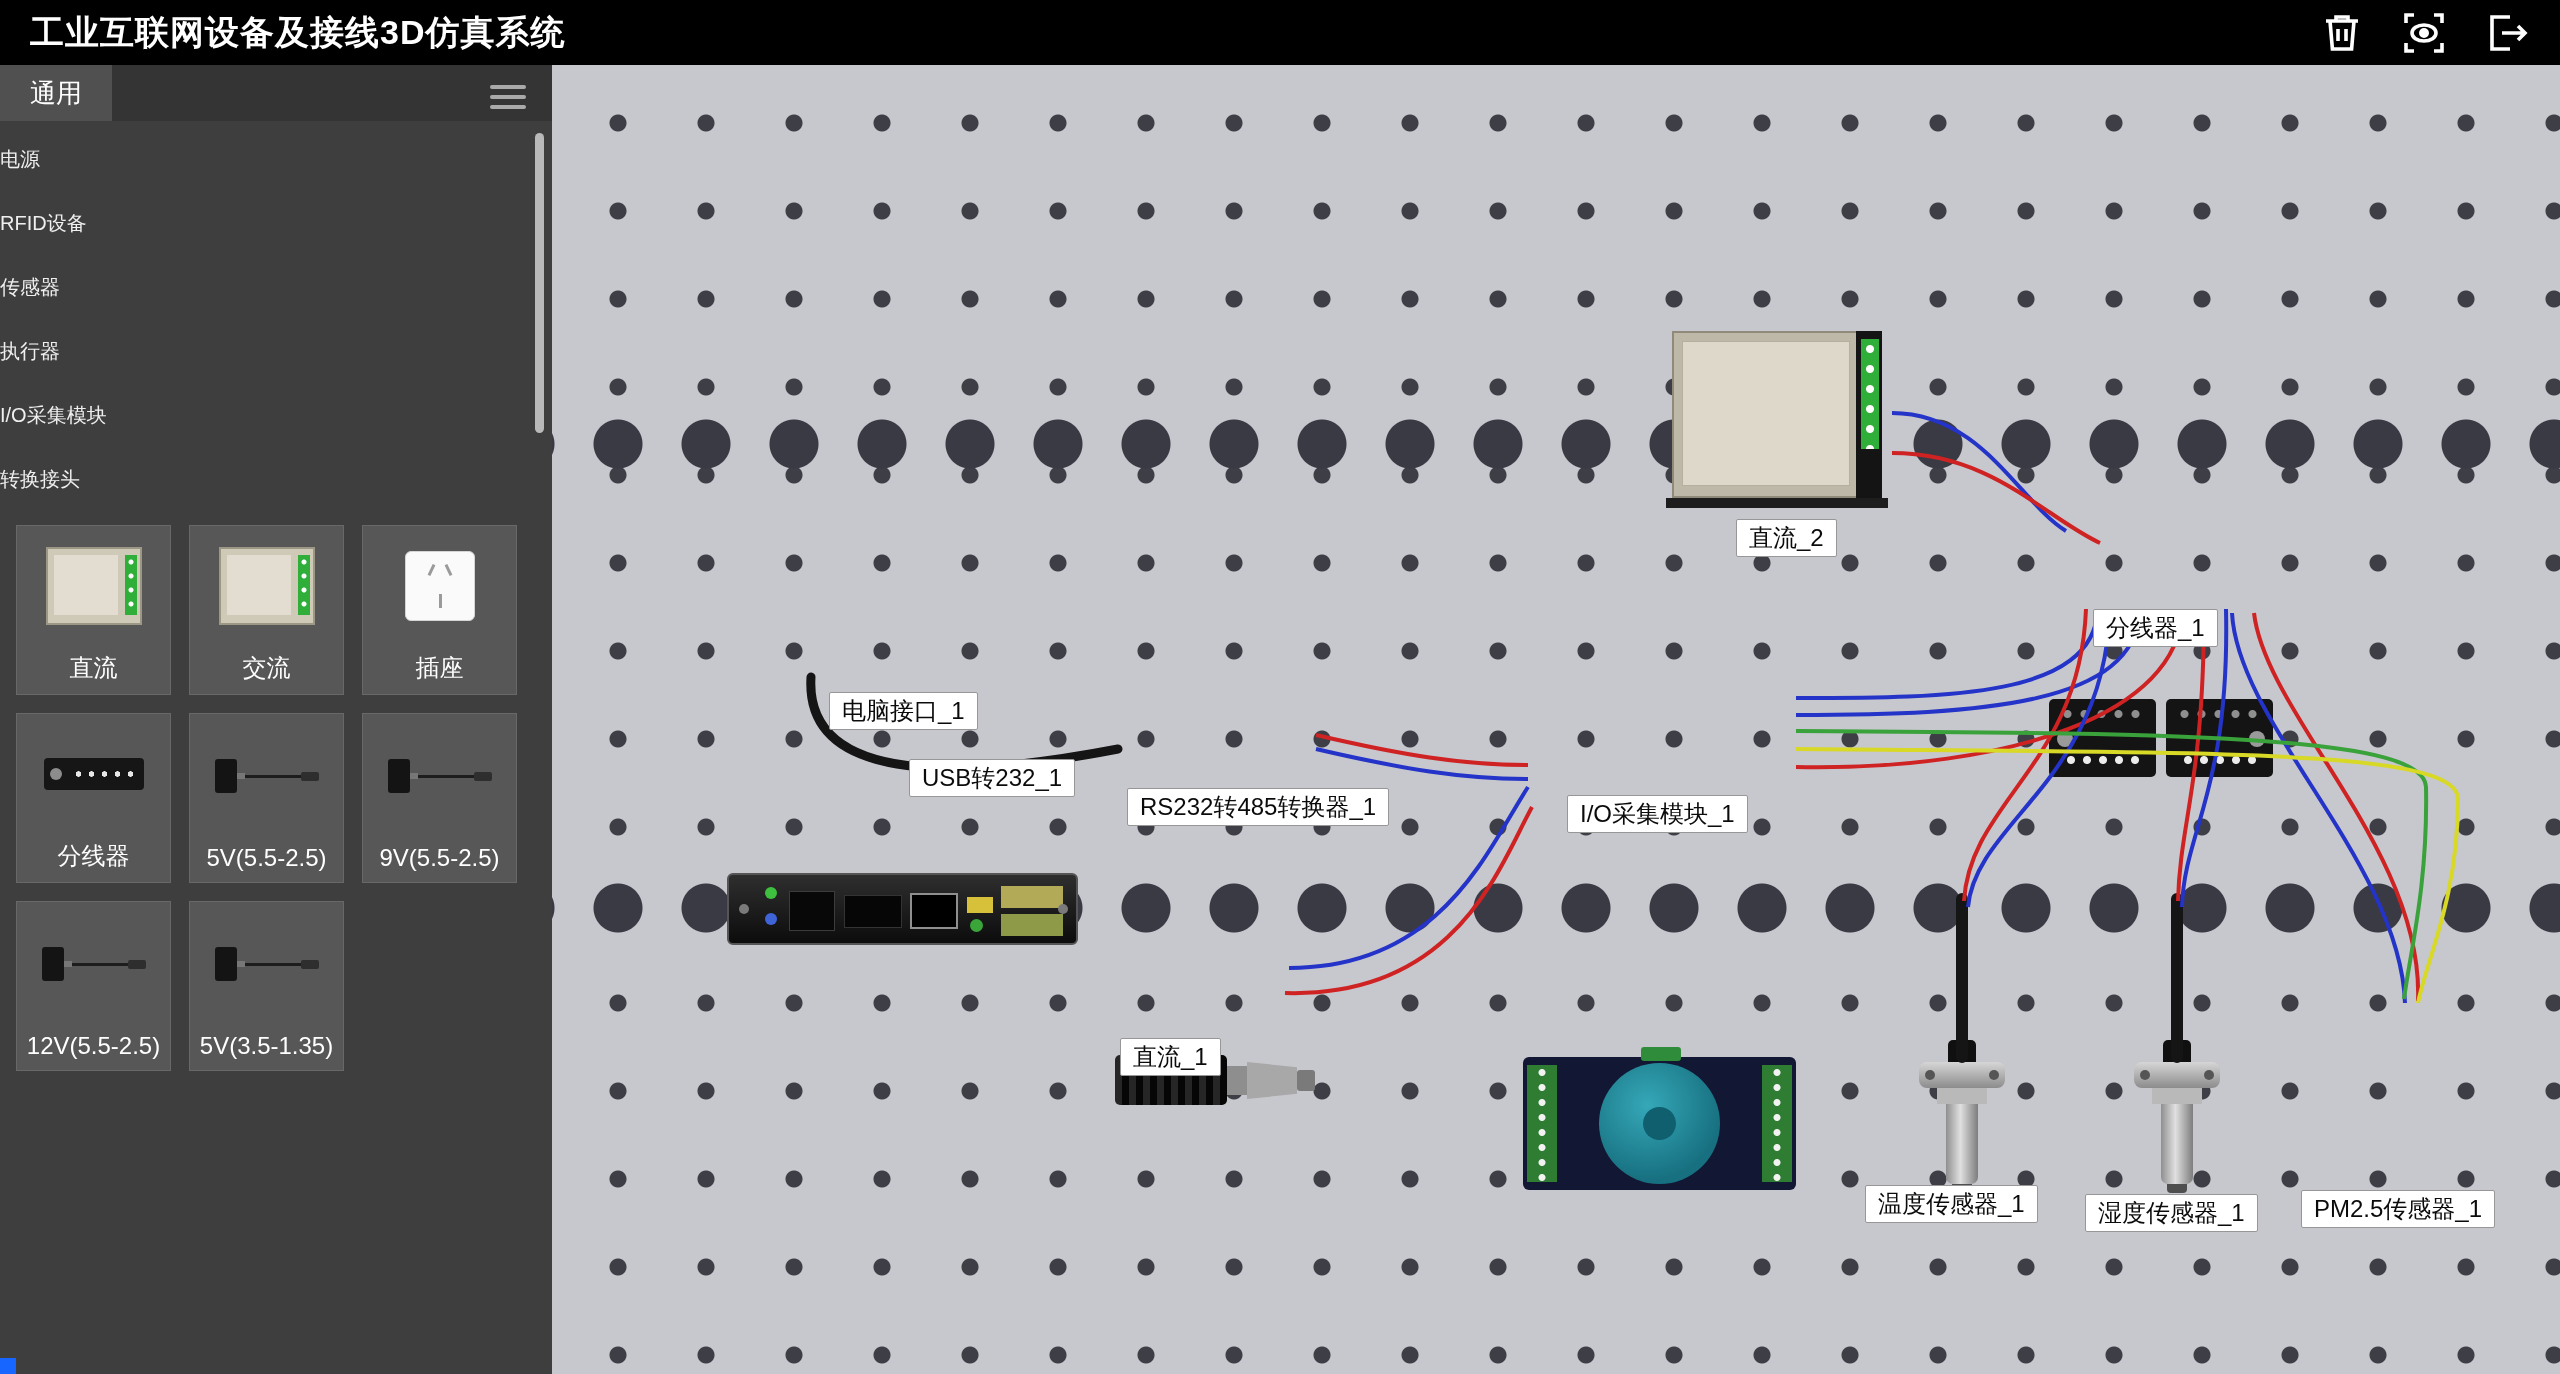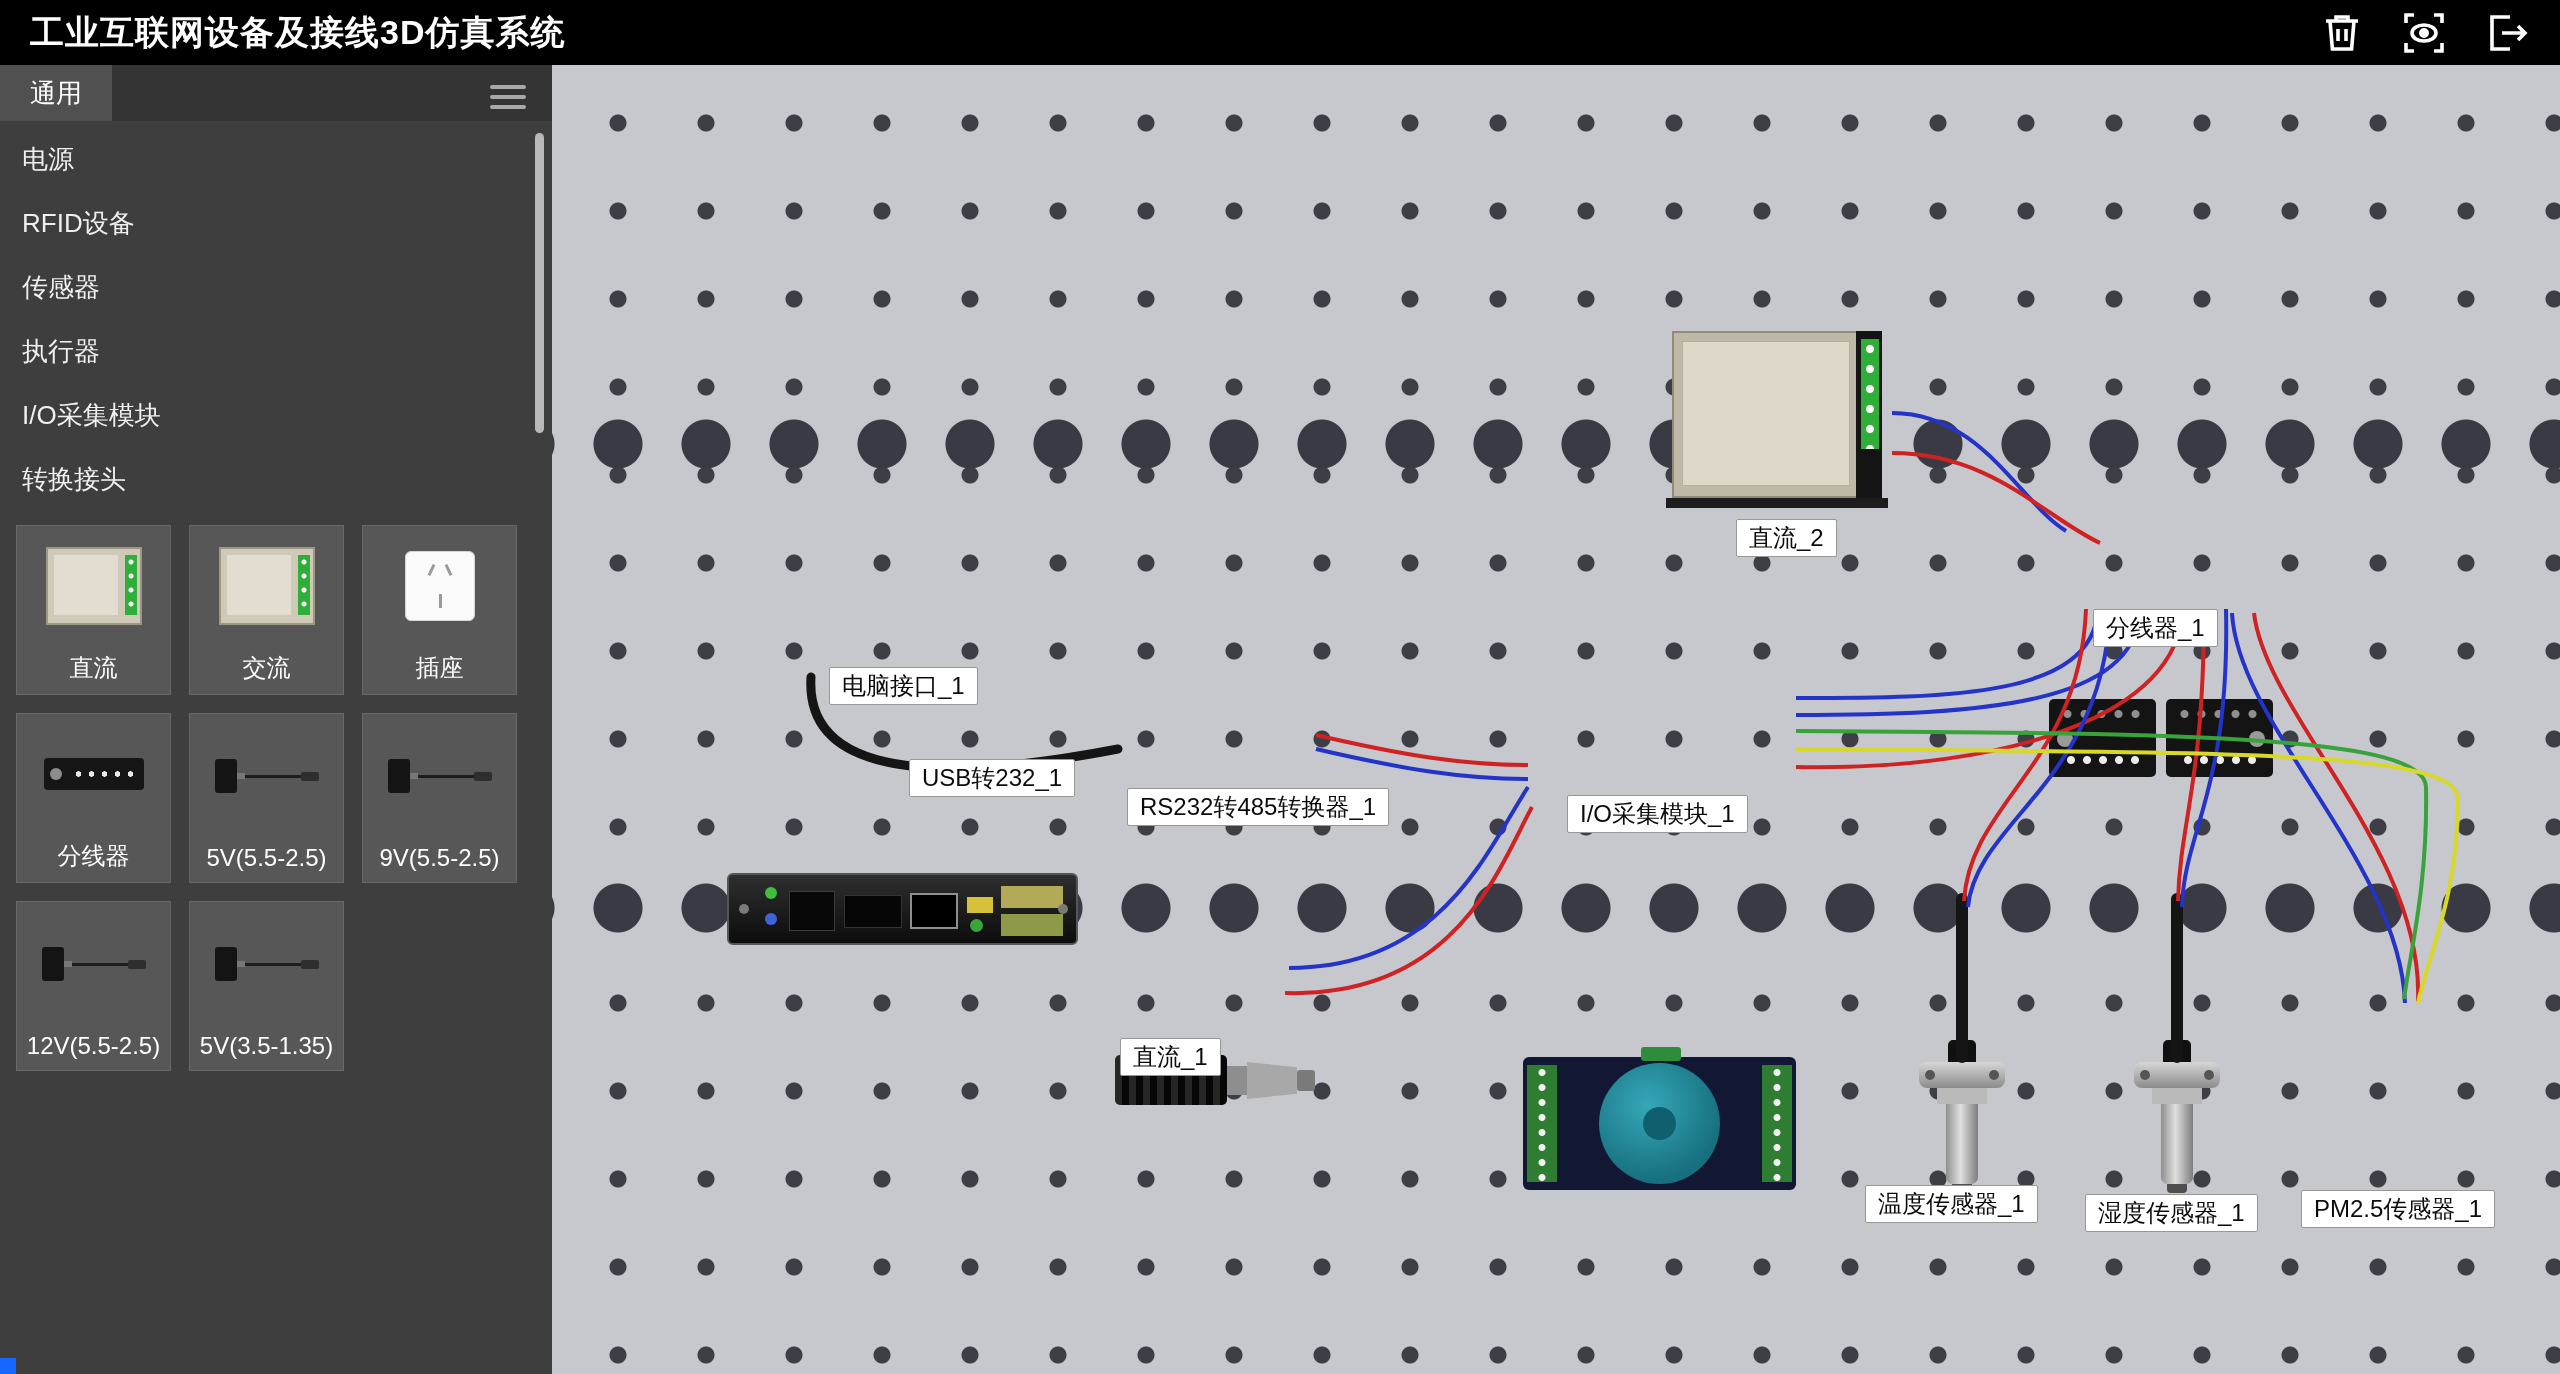--- a/index.html
+++ b/index.html
@@ -17,22 +17,22 @@
   
   .sidebar { position:absolute; left:0; top:65px; width:552px; height:1309px;
     background:#3e3e3e; z-index:40; }
   .tab-row { height:56px; background:#343434; display:flex; align-items:flex-end; position:relative; }
   .tab { background:#505050; color:#fff; font-size:26px; padding:12px 30px; height:100%;
     display:flex; align-items:center; cursor:pointer; }
   .hamburger { position:absolute; right:26px; top:14px; width:36px; cursor:pointer; }
   .hamburger span { display:block; height:4px; background:#a9a9a9; margin:6px 0; border-radius:2px; }
 
   .menu-list { position:relative; padding-top:6px; }
-  .menu-item { height:64px; display:flex; align-items:center; padding-left:22px;
-    color:#efefef; font-size:26px; cursor:pointer; }
+  .menu-item { height:64px; display:flex; align-items:center; 
+    color:#efefef; font-size:20px; cursor:pointer; }
   .scrollbar { position:absolute; right:8px; top:12px; width:9px; height:300px;
     background:#b9b9b9; border-radius:5px; }
 
   .palette { padding:14px 16px; display:grid; grid-template-columns:repeat(3,155px);
     grid-auto-rows:170px; gap:18px; }
   .card { background:#575757; border:1px solid #686868; display:flex; flex-direction:column;
     align-items:center; justify-content:flex-end; padding-bottom:10px; cursor:pointer; position:relative; }
   .card-label { color:#fff; font-size:24px; margin-top:6px; white-space:nowrap; }
   .card-art { flex:1; width:100%; display:flex; align-items:center; justify-content:center; }
 
@@ -320,21 +320,21 @@
     <div class="el" style="left:36px;top:38px;width:12px;height:12px;border-radius:50%;background:#3f64d8"></div>
     <div class="el" style="left:60px;top:16px;width:46px;height:40px;background:#080808;border:1px solid #3c3c3c"></div>
     <div class="el" style="left:115px;top:20px;width:58px;height:33px;background:#060606;border:1px solid #333"></div>
     <div class="el" style="left:181px;top:18px;width:48px;height:36px;background:#000;border:2px solid #8f8f8f"></div>
     <div class="el" style="left:238px;top:22px;width:26px;height:16px;background:#d8c13a"></div>
     <div class="el" style="left:241px;top:44px;width:13px;height:13px;border-radius:50%;background:#3aa63a"></div>
     <div class="el" style="left:272px;top:11px;width:62px;height:22px;background:#b2aa57"></div>
     <div class="el" style="left:272px;top:39px;width:62px;height:22px;background:#8f9a48"></div>
     <div class="el" style="right:8px;top:29px;width:10px;height:10px;border-radius:50%;background:#7a7a7a"></div>
   </div>
-  <div class="dev-label" style="left:277px;top:602px">电脑接口_1</div>
+  <div class="dev-label" style="left:277px;top:627px">电脑接口_1</div>
   <div class="dev-label" style="left:357px;top:694px">USB转232_1</div>
 
   <div class="dev rsconv" style="left:563px;top:648px">
     <div class="rs-body"></div>
     <div class="rs-neck"></div>
     <div class="rs-db9"></div>
     <div class="rs-tip"></div>
   </div>
   <div class="dev-label" style="left:575px;top:723px">RS232转485转换器_1</div>
 

